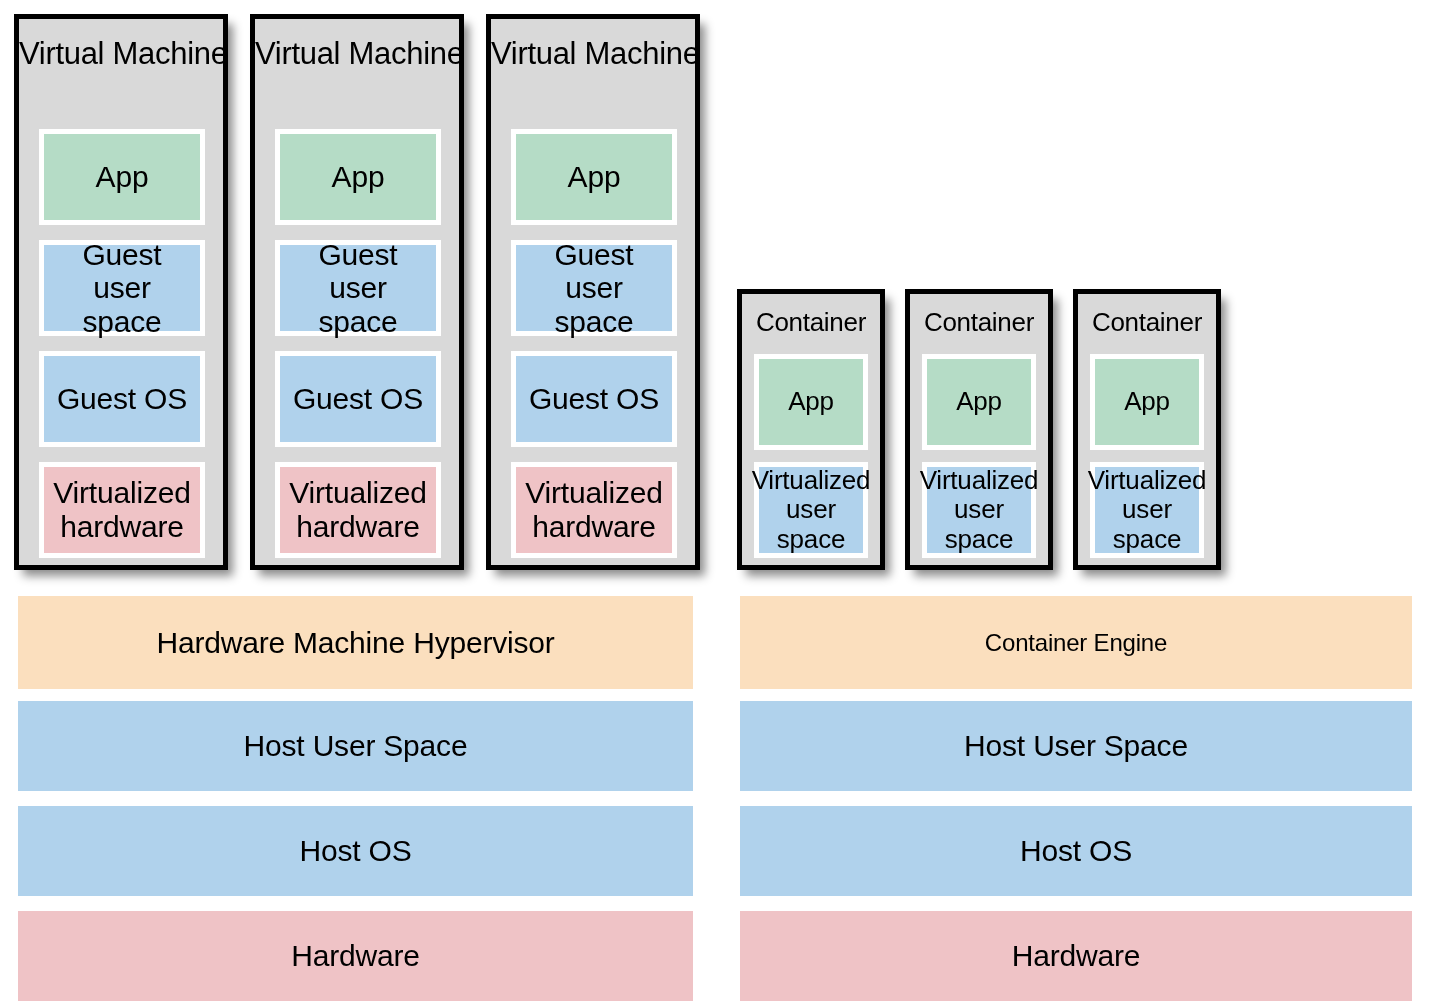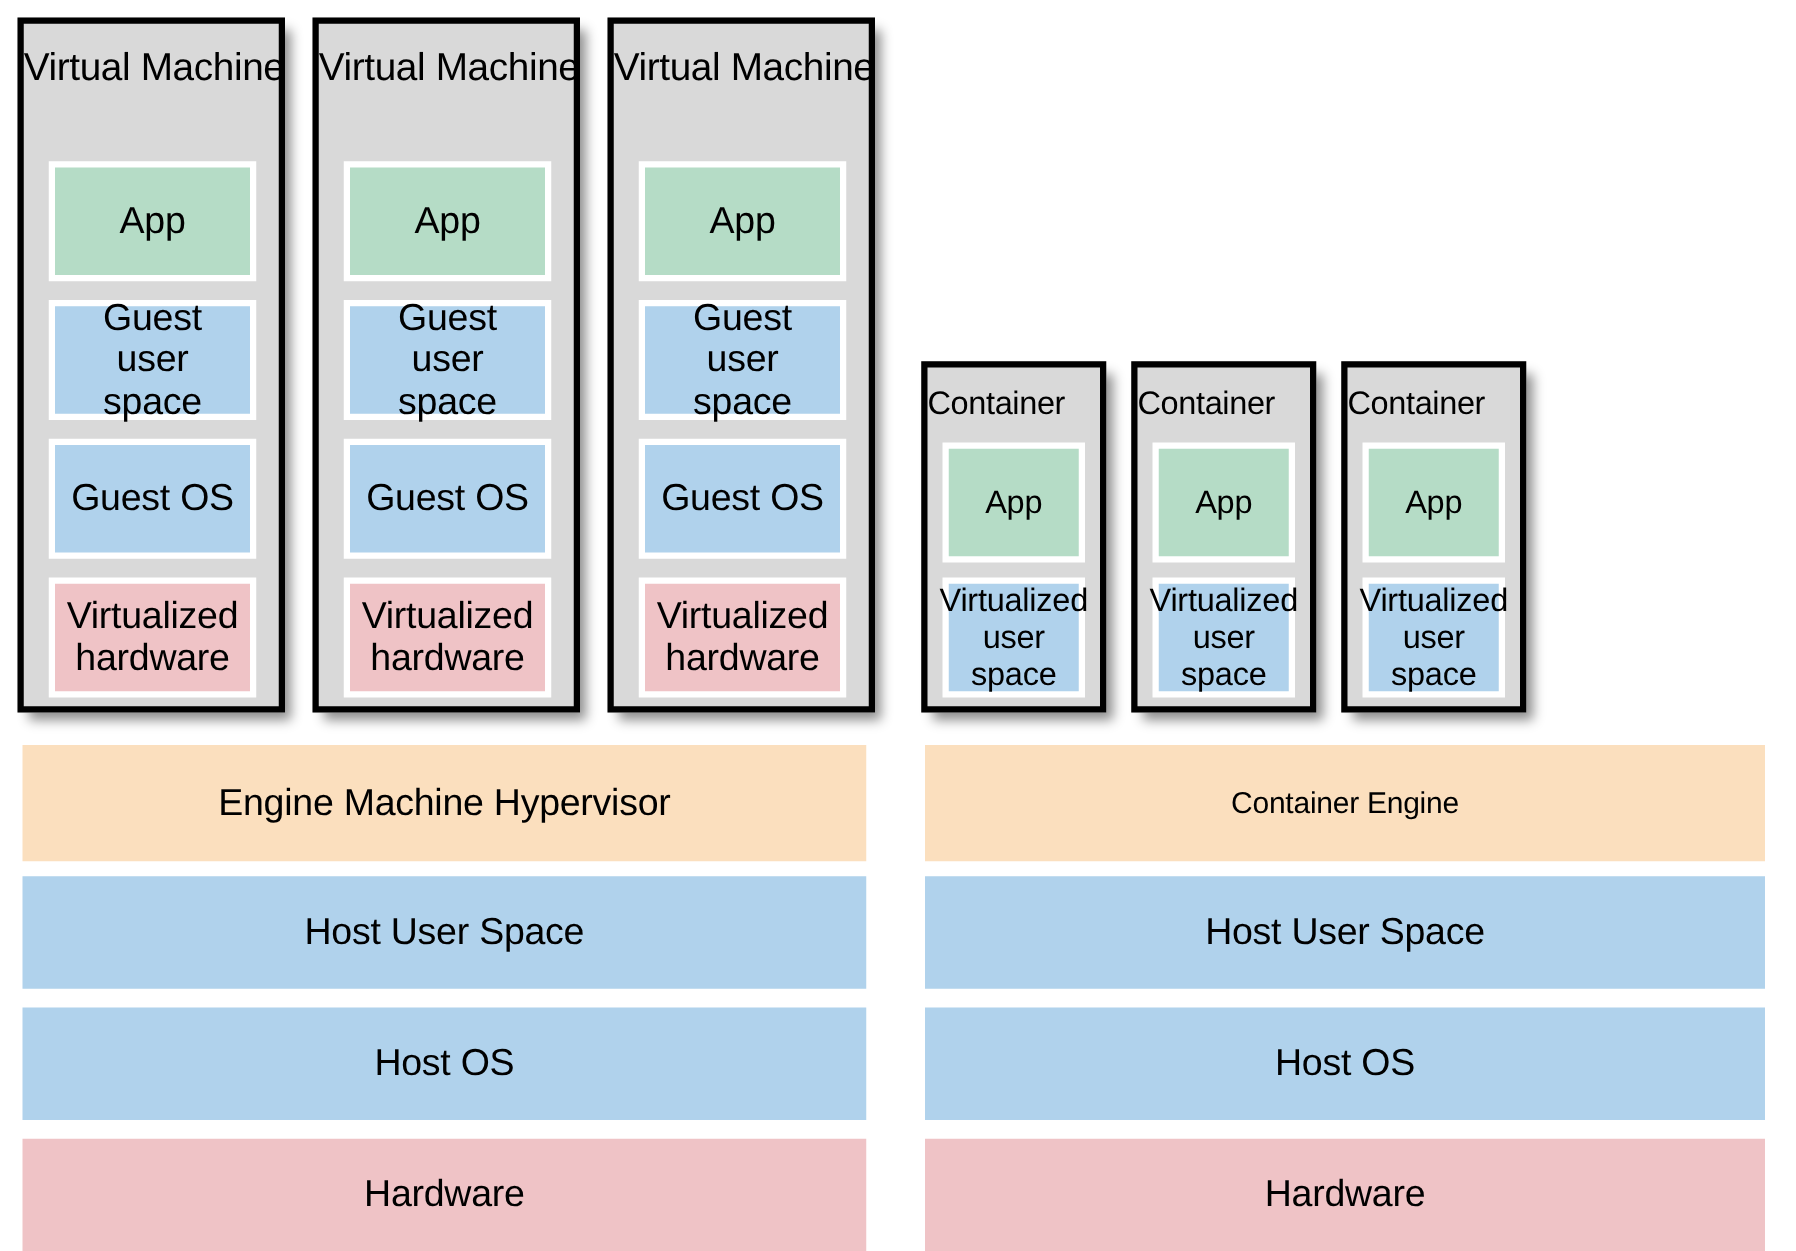--- a/index.html
+++ b/index.html
@@ -23,21 +23,21 @@
     position: absolute;
     background: #d9d9d9;
     border: 5px solid #000000;
     box-sizing: border-box;
     box-shadow: 7px 8px 9px -2px rgba(0,0,0,0.45);
   }
   .outer-title {
     position: absolute;
     left: 0;
     right: 0;
-    text-align: left;
+    text-align: center;
     color: #000000;
     font-family: "Liberation Sans", sans-serif;
     font-stretch: condensed;
     letter-spacing: -0.3px;
     white-space: nowrap;
   }
 
   
   .inner-block {
     position: absolute;
@@ -131,21 +131,21 @@
     <div class="inner-block" style="left:20px; top:332px; width:166px; height:96px;">
       <div class="inner-fill" style="background:#b0d2ec; font-size:30px;">Guest OS</div>
     </div>
 
     <div class="inner-block" style="left:20px; top:443px; width:166px; height:96px;">
       <div class="inner-fill" style="background:#efc3c6; font-size:30px; padding:0 4px;">Virtualized hardware</div>
     </div>
   </div>
 
   <div class="band" style="left:18px; top:596px; width:675px; height:93px; background:#fbdfbe; font-size:30px;">
-    <span>Engine Machine Hypervisor</span>
+    <span>Hardware Machine Hypervisor</span>
   </div>
 
   <div class="band" style="left:18px; top:701px; width:675px; height:90px; background:#b0d2ec; font-size:30px;">
     <span>Host User Space</span>
   </div>
 
   <div class="band" style="left:18px; top:806px; width:675px; height:90px; background:#b0d2ec; font-size:30px;">
     <span>Host OS</span>
   </div>
 

